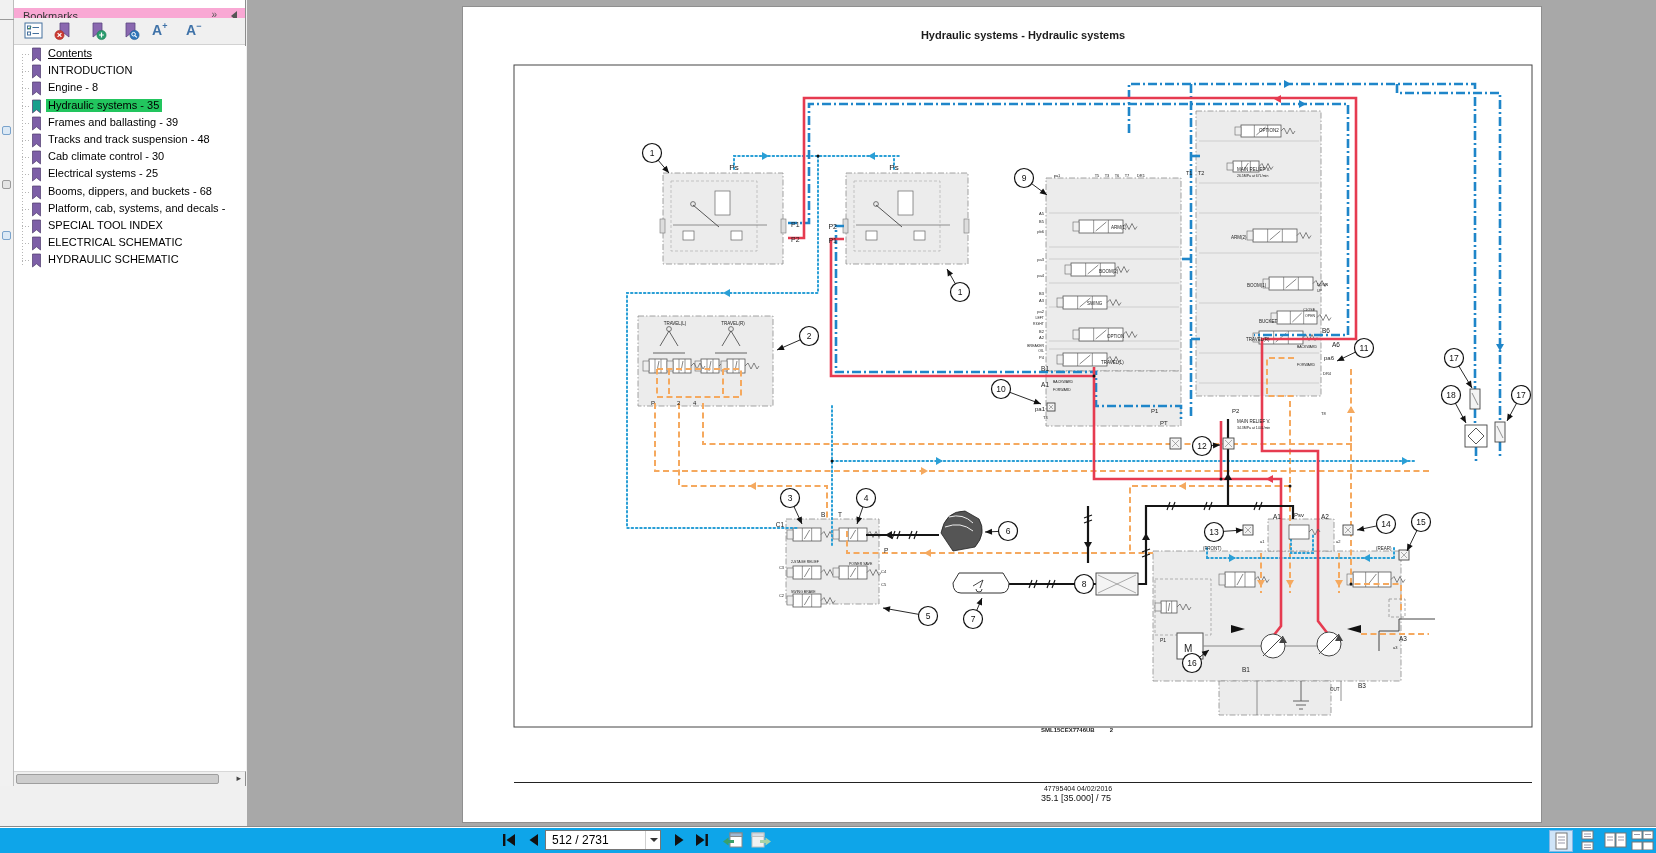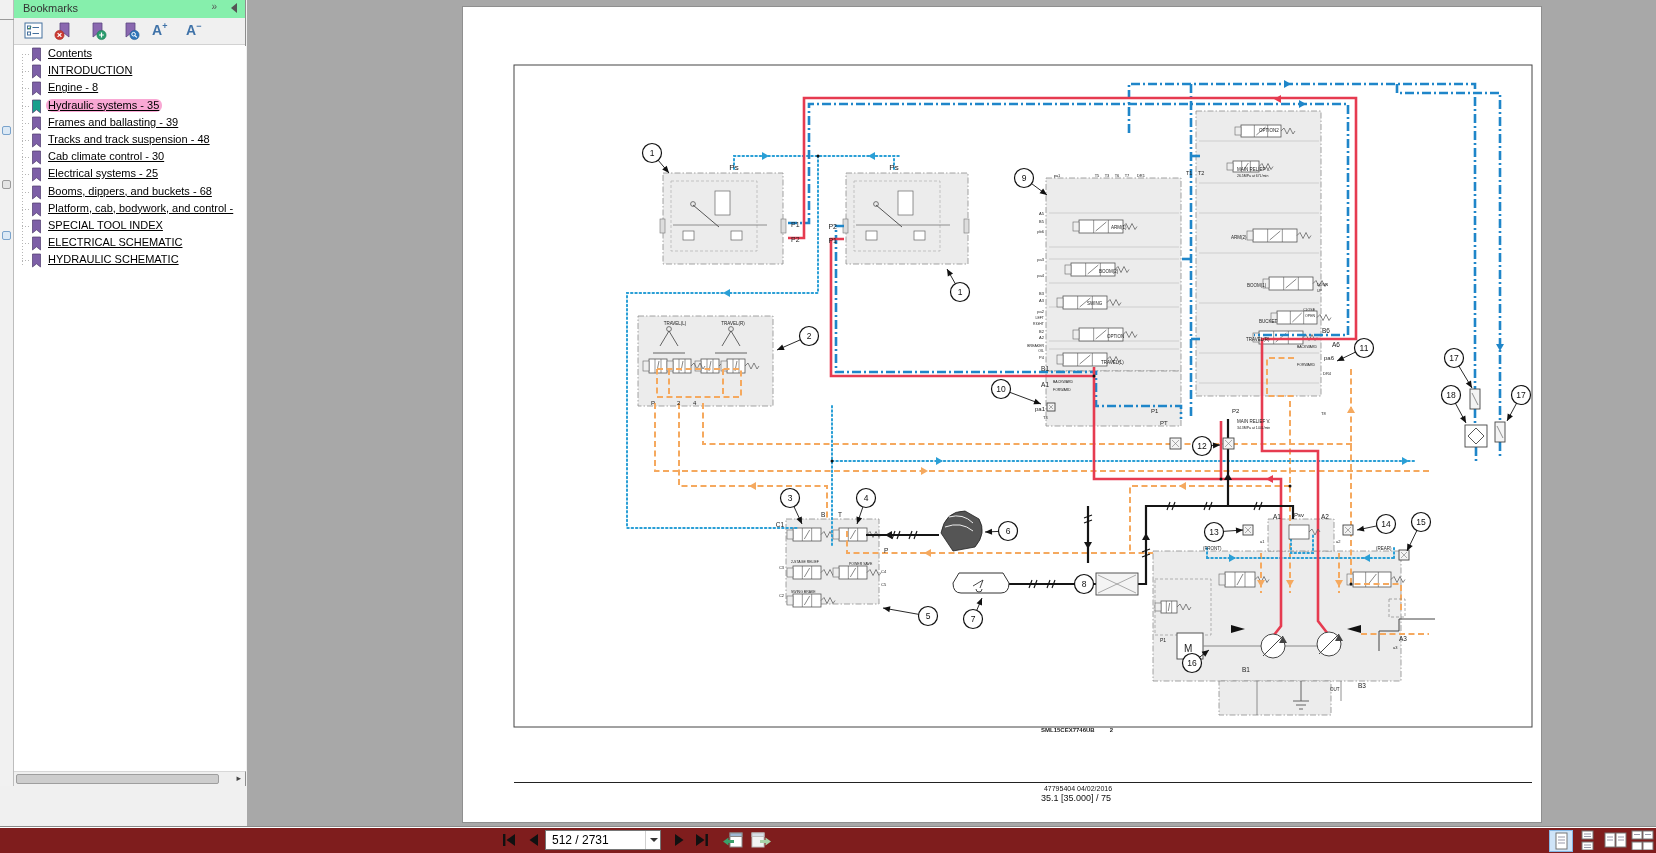--- a/index.html
+++ b/index.html
@@ -12,39 +12,39 @@
     background:#f1f1f1; border-right:1px solid #bdbdbd; }
   #leftstrip .topline { position:absolute; left:0; top:19px; width:14px; border-top:1px solid #9a9a9a; }
   .striptab { position:absolute; left:2px; width:9px; height:9px; border-radius:2px; }
   .striptab.t1 { top:126px; border:1px solid #7aa3cc; background:#dce9f5; }
   .striptab.t2 { top:180px; border:1px solid #9a9a9a; background:#e4e4e4; }
   .striptab.t3 { top:231px; border:1px solid #7aa3cc; background:#dce9f5; }
 
   
   #panel { position:absolute; left:14px; top:0; width:232px; height:786px;
     background:#ffffff; border-right:1px solid #8e8e8e; }
-  #panel-head { position:absolute; left:0; top:0; width:100%; height:18px;
-    background:#86efac; }
+  #panel-head { position:absolute; left:0; top:8px; width:100%; height:18px;
+    background:#f9a8d4; }
   #panel-title { position:absolute; left:9px; top:2px; font-size:11px; color:#333; }
   #panel-expand { position:absolute; right:28px; top:1px; font-size:10px; color:#555; cursor:default; }
   #panel-collapse { position:absolute; right:8px; top:3px; width:0; height:0;
     border-top:5px solid transparent; border-bottom:5px solid transparent; border-right:6px solid #555; }
   #panel-toolbar { position:absolute; left:0; top:18px; width:100%; height:27px;
     background:#f0f0f0; border-bottom:1px solid #d2d2d2; }
   .tbicon { position:absolute; top:4px; }
   #panel-body { position:absolute; left:0; top:46px; width:232px; height:725px;
     overflow:hidden; background:#fff; }
   #treeline { position:absolute; left:8px; top:8px; bottom:auto; width:1px; height:212px;
     background-image:repeating-linear-gradient(to bottom,#b5b5b5 0 1px,transparent 1px 3px); }
   .bmrow { position:relative; height:17.2px; white-space:nowrap; padding-left:16px; }
   .bmrow .stub { position:absolute; left:8px; top:8px; width:8px; height:1px;
     background-image:repeating-linear-gradient(to right,#b5b5b5 0 1px,transparent 1px 3px); }
   .bmrow svg { position:absolute; left:16px; top:1px; }
-  .bmrow .lbl { position:absolute; left:32px; top:1px; font-size:11px; color:#000; padding:0 3px 1px 2px;text-decoration:underline; }
-  .bmrow.sel .lbl { background:#f9a8d4;border-radius:6px; }
+  .bmrow .lbl { position:absolute; left:32px; top:1px; font-size:11px; color:#000; padding:0 3px 1px 2px; }
+  .bmrow.sel .lbl { background:#22c55e; }
   .bmrow.und .lbl { text-decoration:underline; }
 
   
   #panel-hscroll { position:absolute; left:14px; top:771px; width:232px; height:15px;
     background:#f0f0f0; border-top:1px solid #d8d8d8; border-right:1px solid #8e8e8e;}
   #panel-hthumb { position:absolute; left:2px; top:2px; width:203px; height:10px;
     background:#cdcdcd; border:1px solid #9e9e9e; border-radius:2px; }
   #panel-harrow { position:absolute; right:4px; top:1px; font-size:9px; color:#444; }
   #panel-filler { position:absolute; left:0; top:786px; width:246px; height:67px; background:#f0f0f0; }
 
@@ -59,21 +59,21 @@
   #doc-caption .num { margin-left:15px; }
   #doc-rule { position:absolute; left:51px; top:775px; width:1018px; border-top:1px solid #222; }
   #doc-f1 { position:absolute; left:615px; top:778px; transform:translateX(-50%);
     font-size:7px; color:#111; white-space:nowrap; }
   #doc-f2 { position:absolute; left:613px; top:786px; transform:translateX(-50%);
     font-size:9px; color:#111; white-space:nowrap; }
   #schematic { position:absolute; left:0; top:0; }
 
   
   #bottombar { position:absolute; left:0; top:826px; width:1656px; height:27px;
-    background:#7f1d1d; border-top:1px solid #8a8a8a; box-shadow:inset 0 1px 0 #ffffff; }
+    background:#0ea5e9; border-top:1px solid #8a8a8a; box-shadow:inset 0 1px 0 #ffffff; }
   .navbtn { position:absolute; top:5px; width:18px; height:16px; cursor:default; }
   #pagebox { position:absolute; left:545px; top:3px; width:116px; height:20px;
     background:#fff; border:1px solid #767676; font-size:12px; color:#000; }
   #pagebox .val { position:absolute; left:6px; top:2px; }
   #pagebox .dd { position:absolute; right:0; top:0; width:15px; height:18px; border-left:1px solid #d0d0d0; }
   #pagebox .dd:after { content:""; position:absolute; left:4px; top:7px;
     border-left:4px solid transparent; border-right:4px solid transparent; border-top:4px solid #333; }
   .layoutbtn { position:absolute; top:3px; width:24px; height:22px; }
   .layoutbtn.sel { background:#cfe4f8; border:1px solid #86b7e4; }
 </style>
@@ -186,21 +186,21 @@
             <svg width="13" height="15">
               <path d="M2.5,1 h8 v13 l-4,-3.2 -4,3.2 z" fill="#7d5fa7" stroke="#4d3a6b" stroke-width="0.7"></path>
             </svg>
             <span class="lbl">Booms, dippers, and buckets - 68</span>
           </div>
           <div class="bmrow">
             <span class="stub"></span>
             <svg width="13" height="15">
               <path d="M2.5,1 h8 v13 l-4,-3.2 -4,3.2 z" fill="#7d5fa7" stroke="#4d3a6b" stroke-width="0.7"></path>
             </svg>
-            <span class="lbl">Platform, cab, bodywork, and control -</span>
+            <span class="lbl">Platform, cab, systems, and decals -</span>
           </div>
           <div class="bmrow">
             <span class="stub"></span>
             <svg width="13" height="15">
               <path d="M2.5,1 h8 v13 l-4,-3.2 -4,3.2 z" fill="#7d5fa7" stroke="#4d3a6b" stroke-width="0.7"></path>
             </svg>
             <span class="lbl">SPECIAL TOOL INDEX</span>
           </div>
           <div class="bmrow">
             <span class="stub"></span>
@@ -765,20 +765,21 @@
           <text x="1202" y="549" font-size="4.5" fill="#222" text-anchor="start">(FRONT)</text>
           <text x="1375" y="549" font-size="4.5" fill="#222" text-anchor="start">(REAR)</text>
           <text x="1183" y="651" font-size="10" fill="#222" text-anchor="start">M</text>
           <text x="1159" y="641" font-size="5" fill="#222" text-anchor="start">P1</text>
           <text x="1241" y="671" font-size="6.5" fill="#222" text-anchor="start">B1</text>
           <text x="1357" y="687" font-size="6.5" fill="#222" text-anchor="start">B3</text>
           <text x="1398" y="640" font-size="6.5" fill="#222" text-anchor="start">A3</text>
           <text x="1329" y="690" font-size="4.5" fill="#222" text-anchor="start">OUT</text>
           <text x="1392" y="648" font-size="4" fill="#222" text-anchor="start">a3</text>
         </svg>
+      <div id="doc-header">Hydraulic systems - Hydraulic systems</div>
       <div id="doc-caption">
         <span>SML15CEX7746UB</span><span class="num">2</span>
       </div>
       <div id="doc-rule"></div>
       <div id="doc-f1">47795404 04/02/2016</div>
       <div id="doc-f2">35.1 [35.000] / 75</div>
     </div>
   </div>
 
   <div id="bottombar">

